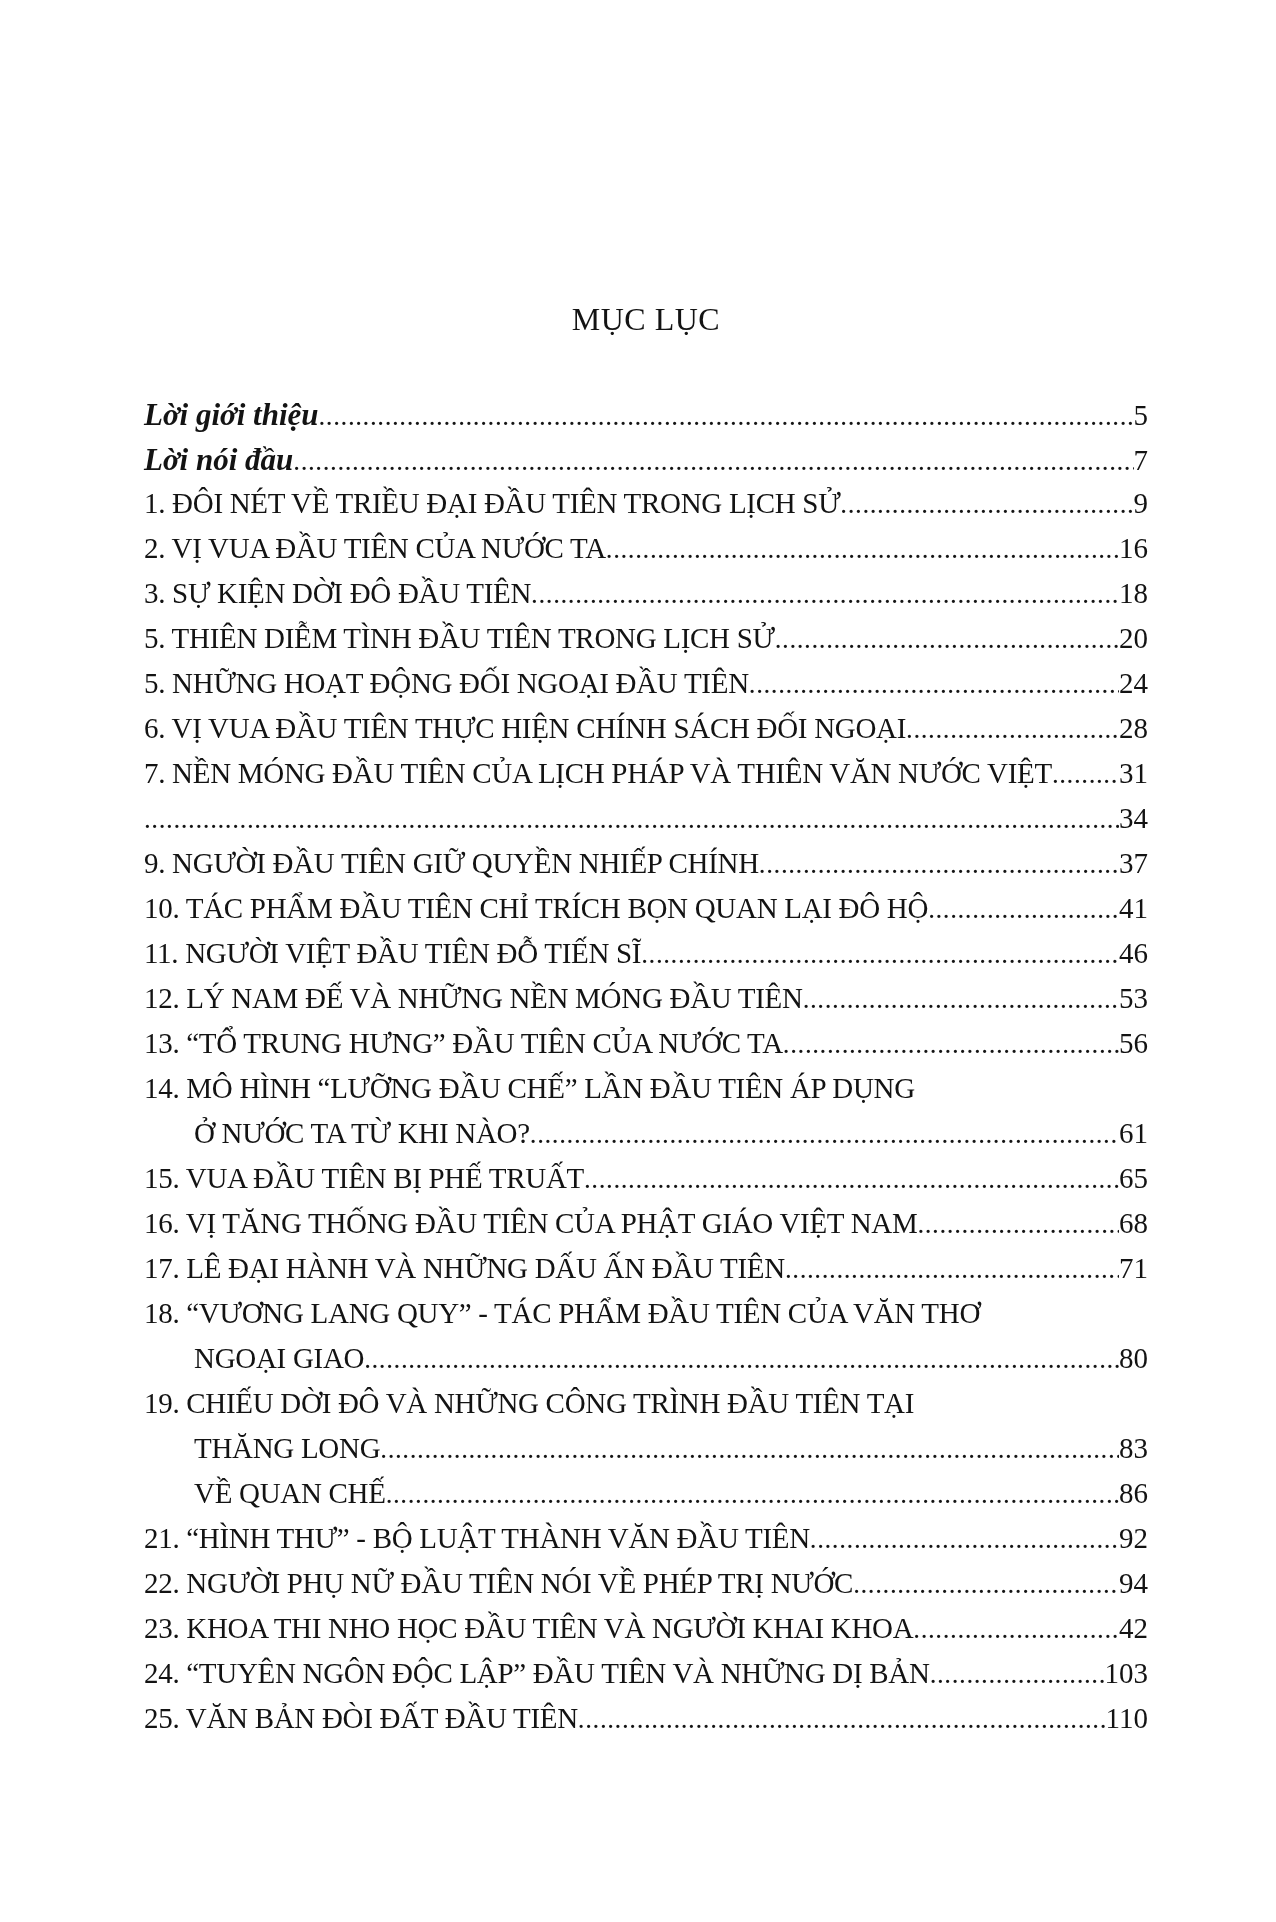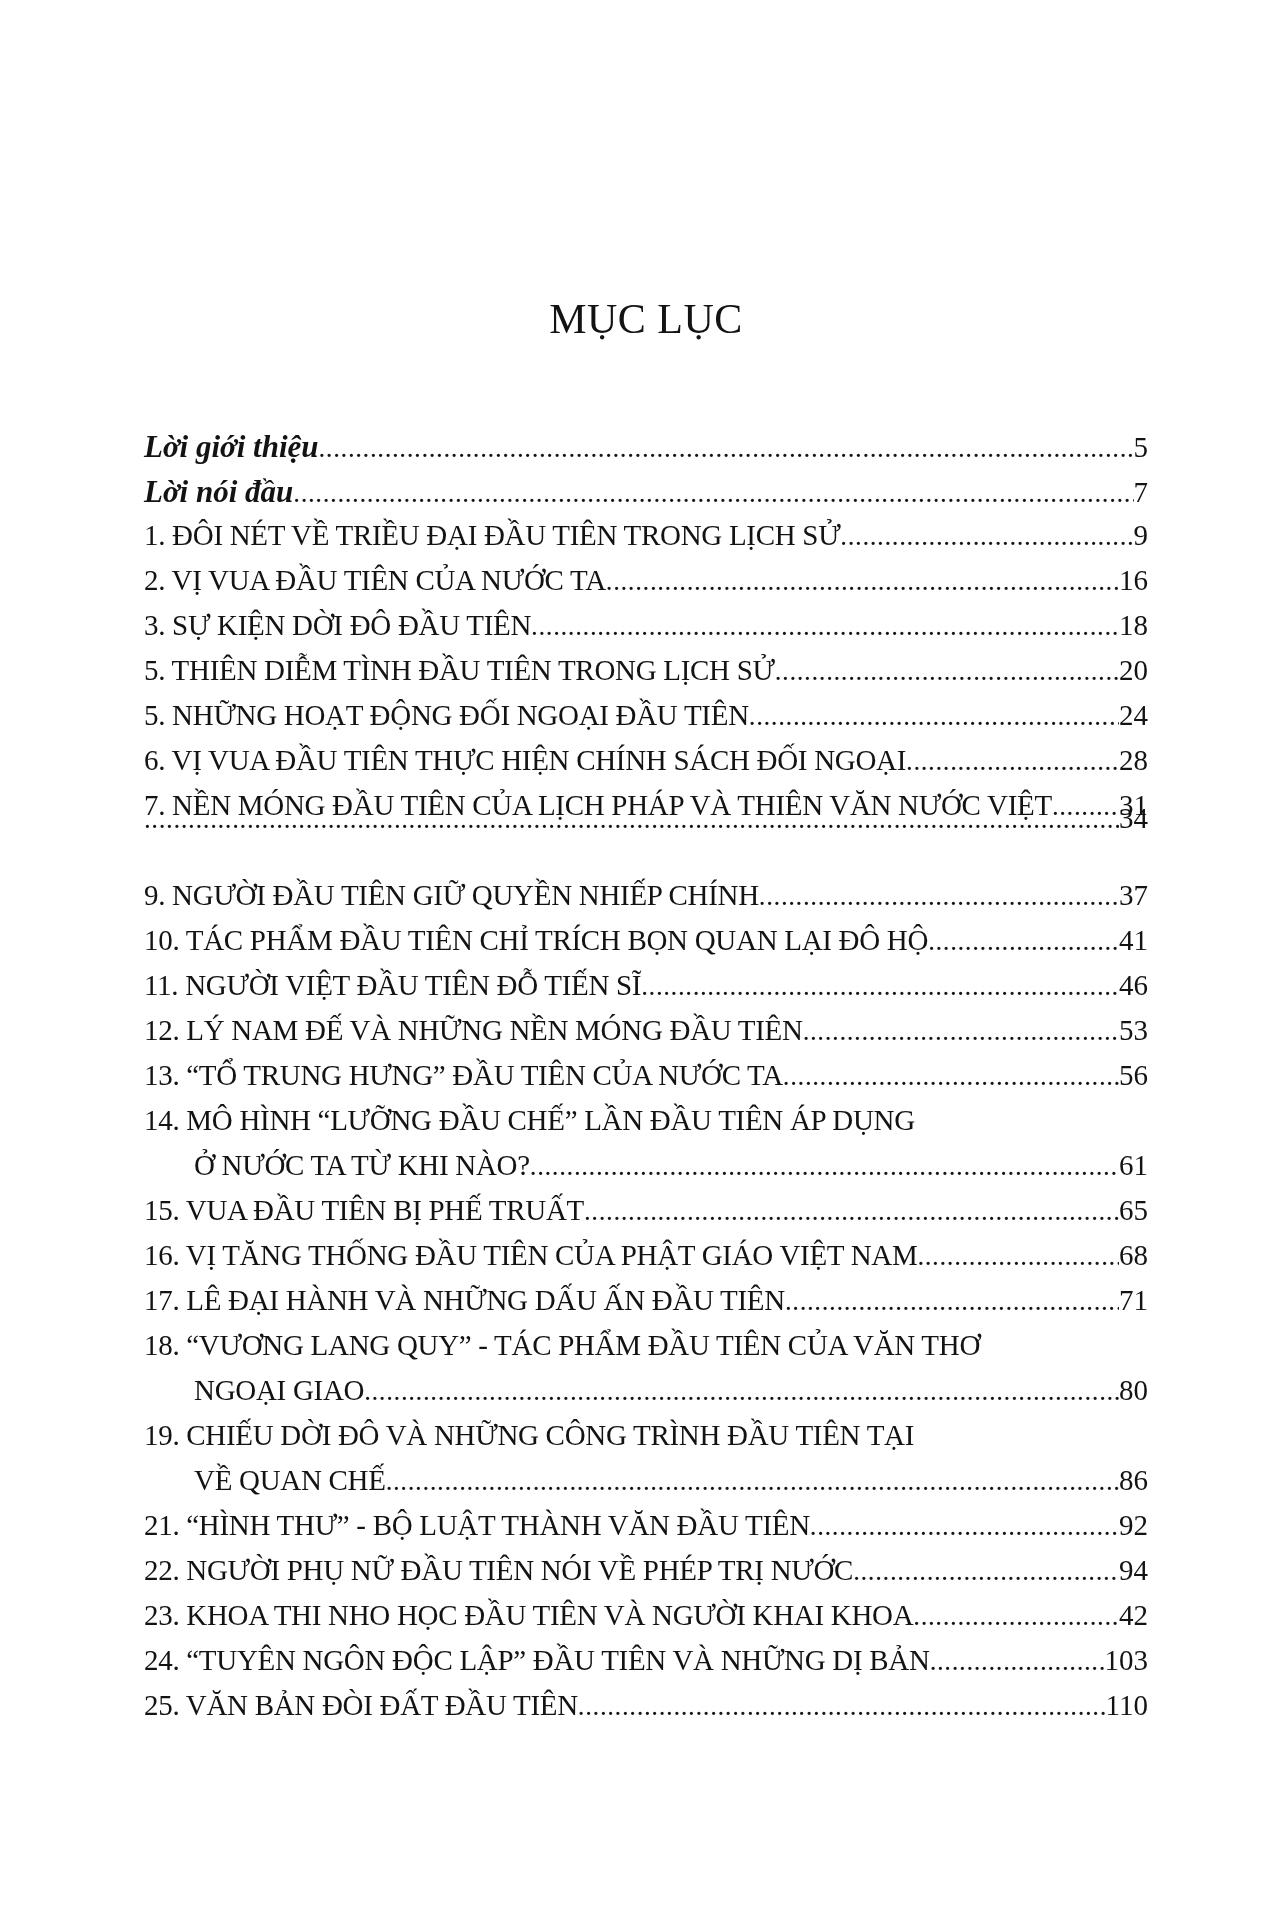--- a/index.html
+++ b/index.html
@@ -14,40 +14,39 @@
     box-sizing: border-box;
     background: #ffffff;
     color: #131313;
     font-family: "Liberation Serif", "DejaVu Serif", serif;
     padding: 297px 128px 0 144px;
     overflow: hidden;
   }
   .title {
     margin: 0;
     text-align: center;
-    font-size: 42px;
+    font-size: 32px;
     line-height: 44px;
     font-weight: normal;
     letter-spacing: 0.5px;
     color: #131313;
   }
   .toc {
     margin-top: 56px;
   }
   .row {
     display: flex;
     align-items: baseline;
     height: 45px;
     white-space: nowrap;
     font-size: 29px;
     letter-spacing: -0.3px;
   }
   .row .label {
     flex: 0 0 auto;
-    margin-top: 32px;
   }
   .row.front .label {
     font-style: italic;
     font-weight: bold;
     font-size: 31px;
     letter-spacing: 0;
   }
   .row .label.cont {
     padding-left: 50px;
     text-align: right;
@@ -176,20 +175,25 @@
       </div>
       <div class="row">
         <span class="label cont">NGOẠI GIAO</span>
         <span class="dots"></span>
         <span class="pg">80</span>
       </div>
       <div class="row">
         <span class="label">19. CHIẾU DỜI ĐÔ VÀ NHỮNG CÔNG TRÌNH ĐẦU TIÊN TẠI</span>
       </div>
       <div class="row">
+        <span class="label cont">THĂNG LONG</span>
+        <span class="dots"></span>
+        <span class="pg">83</span>
+      </div>
+      <div class="row">
         <span class="label cont">VỀ QUAN CHẾ</span>
         <span class="dots"></span>
         <span class="pg">86</span>
       </div>
       <div class="row">
         <span class="label">21. “HÌNH THƯ” - BỘ LUẬT THÀNH VĂN ĐẦU TIÊN</span>
         <span class="dots"></span>
         <span class="pg">92</span>
       </div>
       <div class="row">

